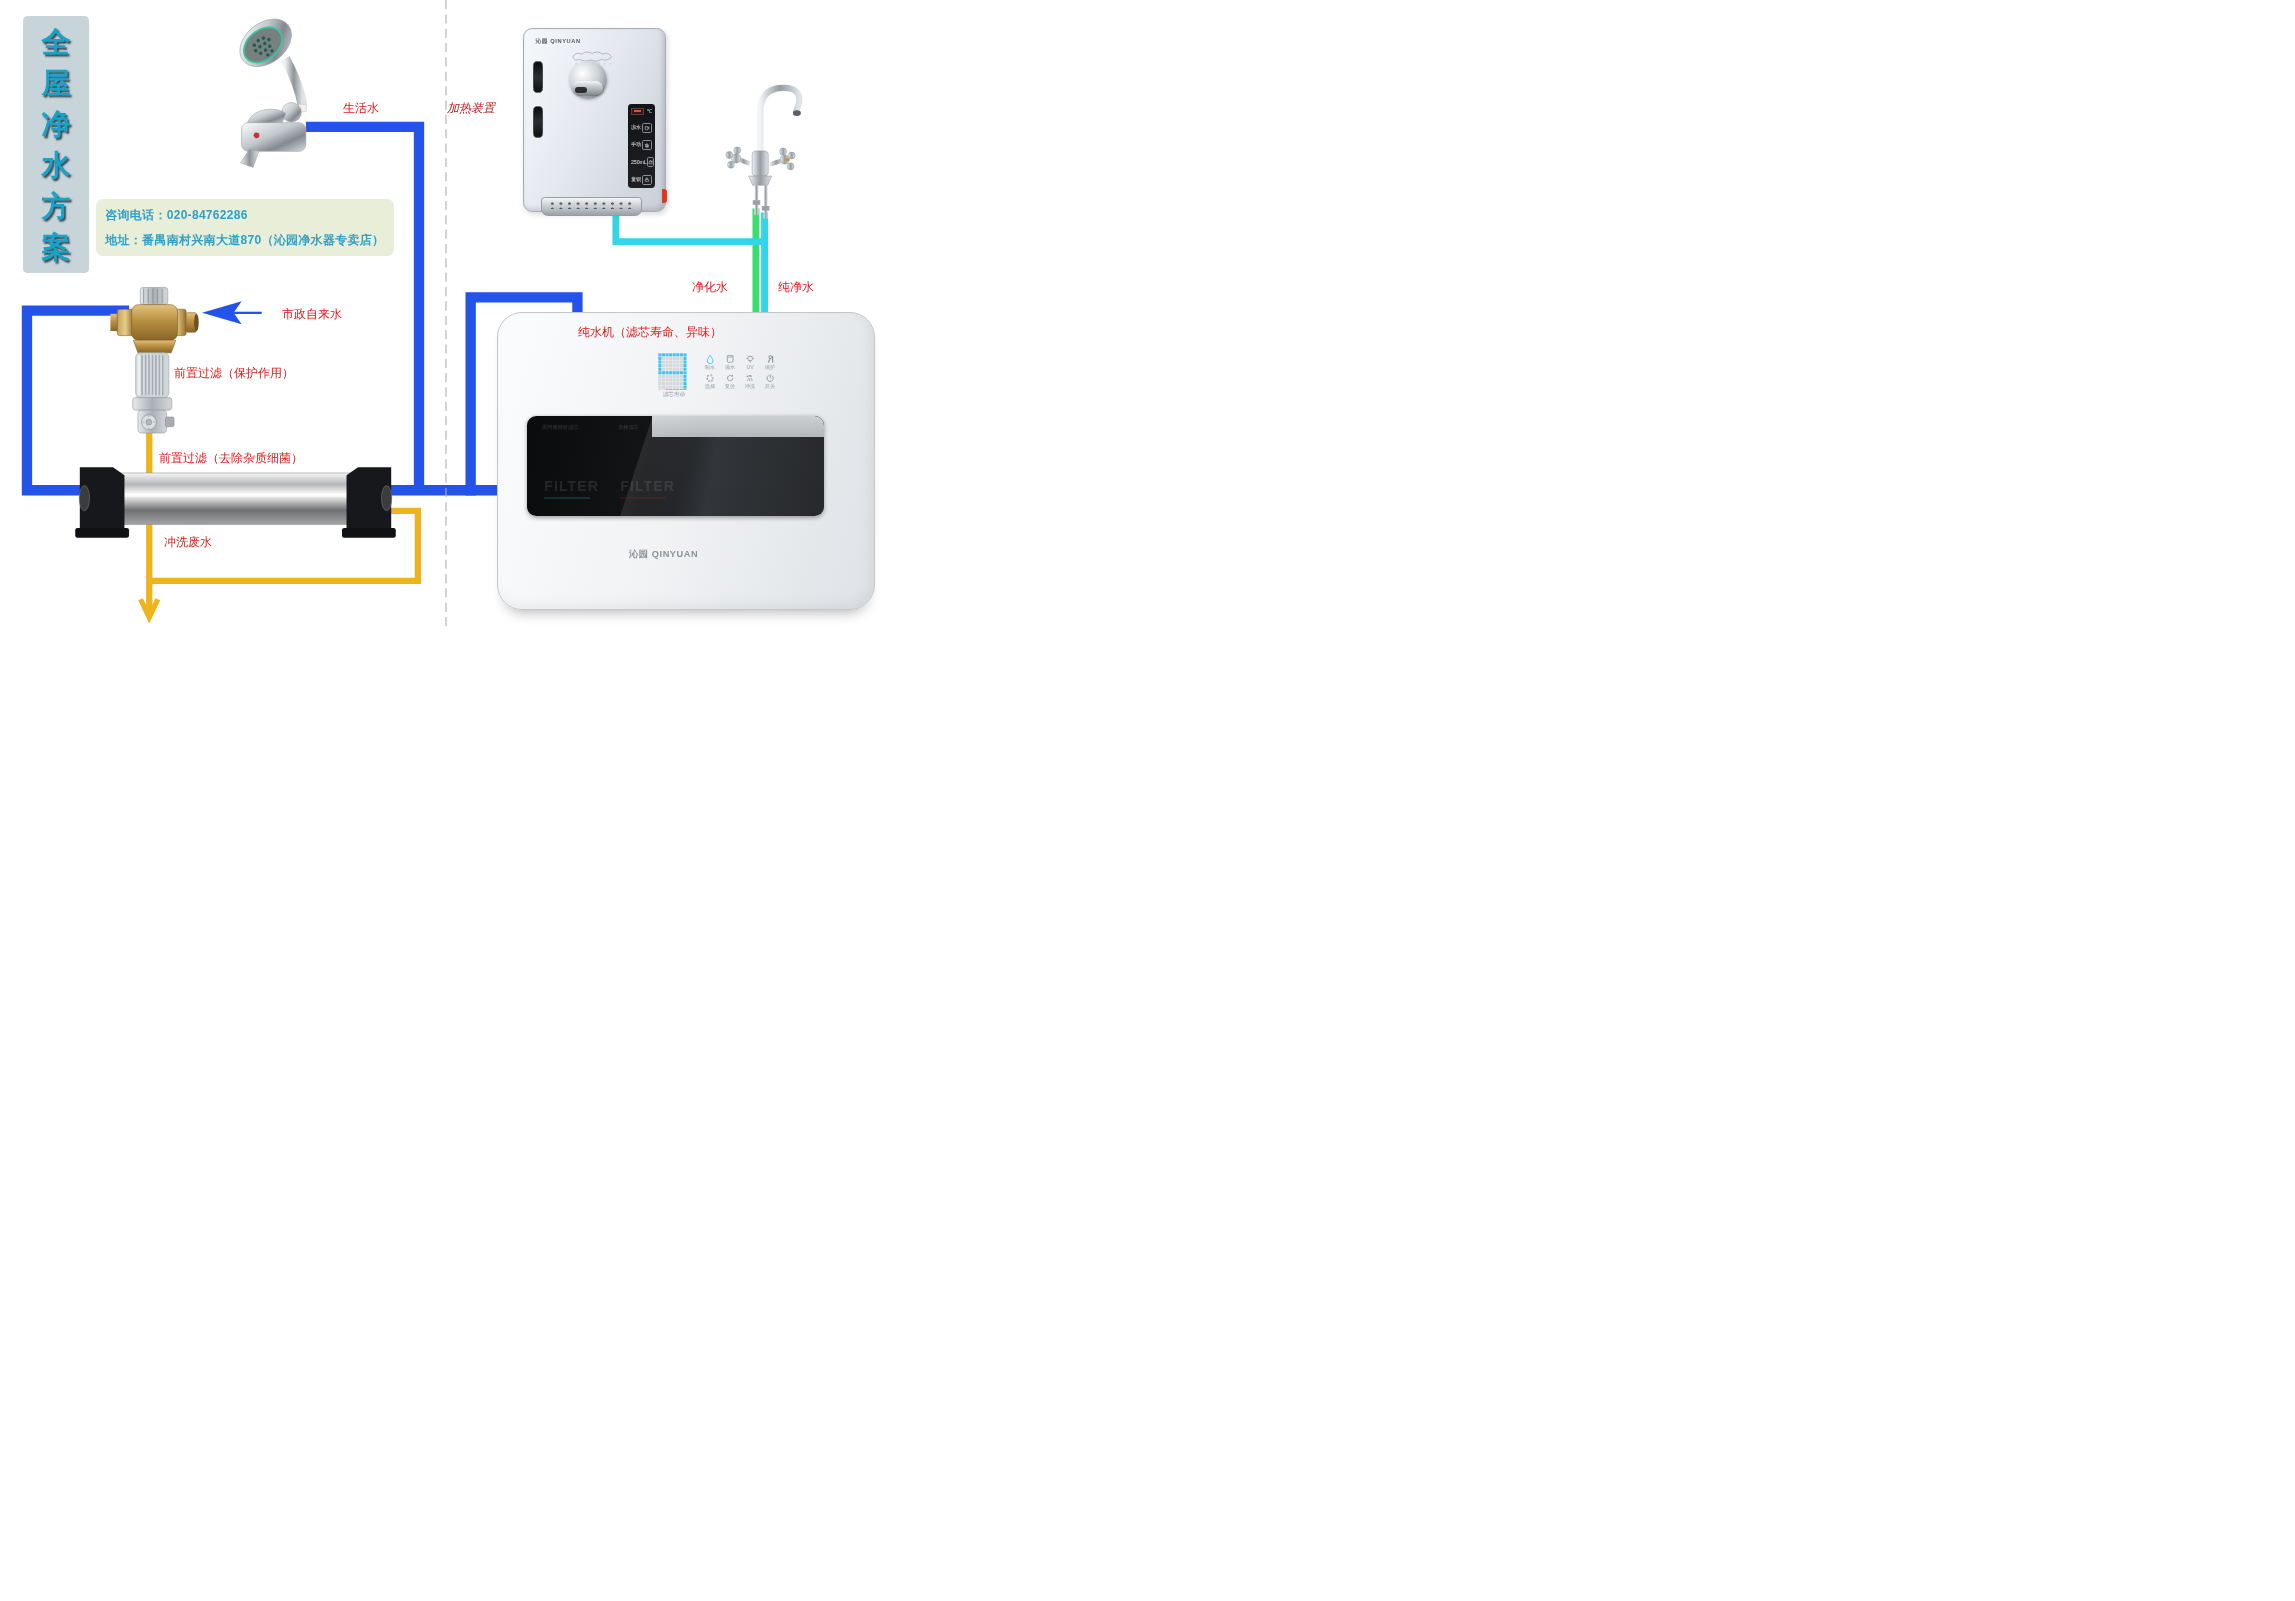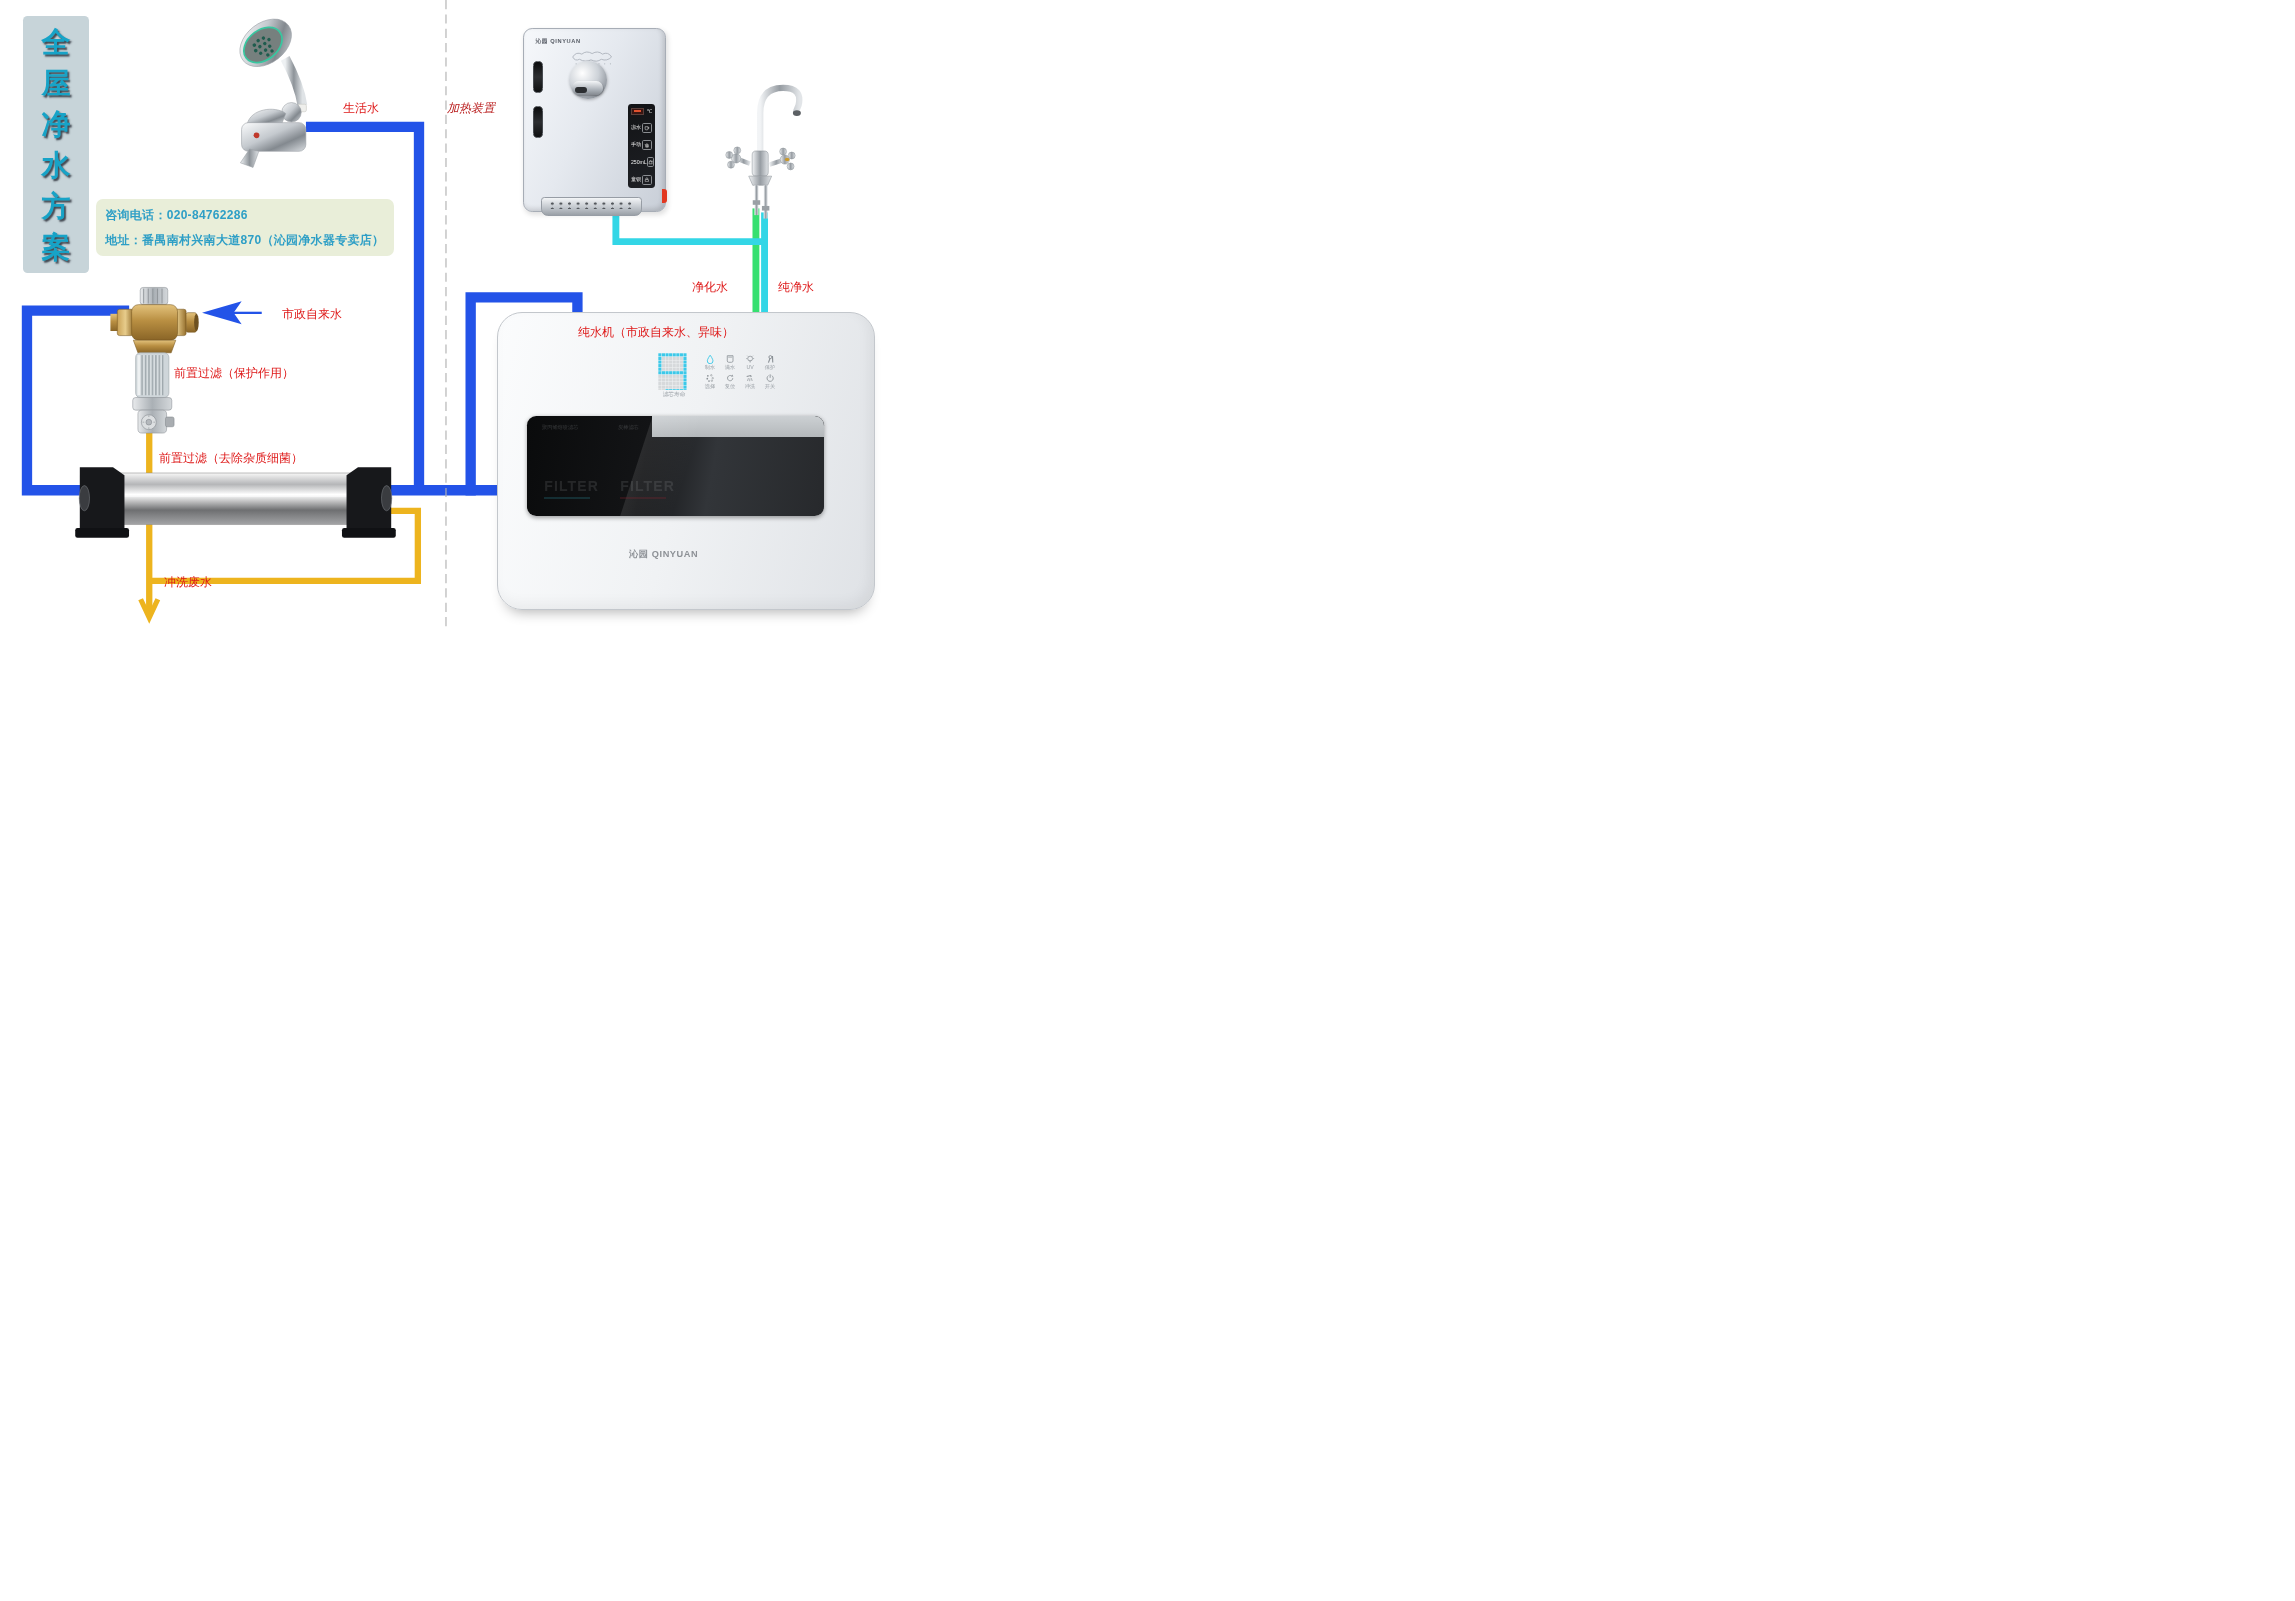--- a/index.html
+++ b/index.html
@@ -334,21 +334,21 @@
       </g>
       <path d="M 64,180 L 104,180 L 97,196 L 71,196 Z" fill="url(#chrN)" stroke="#8f959b"></path>
       <rect x="74" y="196" width="7" height="52" fill="url(#chrN)"></rect>
       <rect x="90" y="196" width="7" height="58" fill="url(#chrN)"></rect>
       <rect x="71" y="222" width="13" height="8" fill="#9aa0a5"></rect>
       <rect x="87" y="232" width="13" height="8" fill="#9aa0a5"></rect>
     </svg>
   </div>
 
   <div class="abs machine">
-    <div class="machine-label flow-label">纯水机（市政自来水、异味）</div>
+    <div class="machine-label flow-label">纯水机（滤芯寿命、异味）</div>
     <div class="panel">
       <div class="digit-wrap">
         <svg id="digit-svg" width="29" height="37" viewBox="0 0 50 64">
             <rect x="0.5" y="0.5" width="5.4" height="5.4" fill="#3cc9e9"></rect>
             <rect x="6.7" y="0.5" width="5.4" height="5.4" fill="#3cc9e9"></rect>
             <rect x="12.9" y="0.5" width="5.4" height="5.4" fill="#3cc9e9"></rect>
             <rect x="19.1" y="0.5" width="5.4" height="5.4" fill="#3cc9e9"></rect>
             <rect x="25.3" y="0.5" width="5.4" height="5.4" fill="#3cc9e9"></rect>
             <rect x="31.5" y="0.5" width="5.4" height="5.4" fill="#3cc9e9"></rect>
             <rect x="37.7" y="0.5" width="5.4" height="5.4" fill="#3cc9e9"></rect>
@@ -542,18 +542,18 @@
   <div class="abs contact-panel">
     <div class="contact-line">咨询电话：020-84762286</div>
     <div class="contact-line">地址：番禺南村兴南大道870（沁园净水器专卖店）</div>
   </div>
 
   <div class="abs flow-label" style="left:343px;top:102px;">生活水</div>
   <div class="abs flow-label dark" style="left:447px;top:102px;">加热装置</div>
   <div class="abs flow-label" style="left:282px;top:308px;">市政自来水</div>
   <div class="abs flow-label" style="left:174px;top:367px;">前置过滤（保护作用）</div>
   <div class="abs flow-label" style="left:159px;top:452px;">前置过滤（去除杂质细菌）</div>
-  <div class="abs flow-label" style="left:164px;top:576px;">冲洗废水</div>
+  <div class="abs flow-label" style="left:164px;top:536px;">冲洗废水</div>
   <div class="abs flow-label" style="left:692px;top:281px;">净化水</div>
   <div class="abs flow-label" style="left:778px;top:281px;">纯净水</div>
 
 </div>
 
 
 </body></html>

